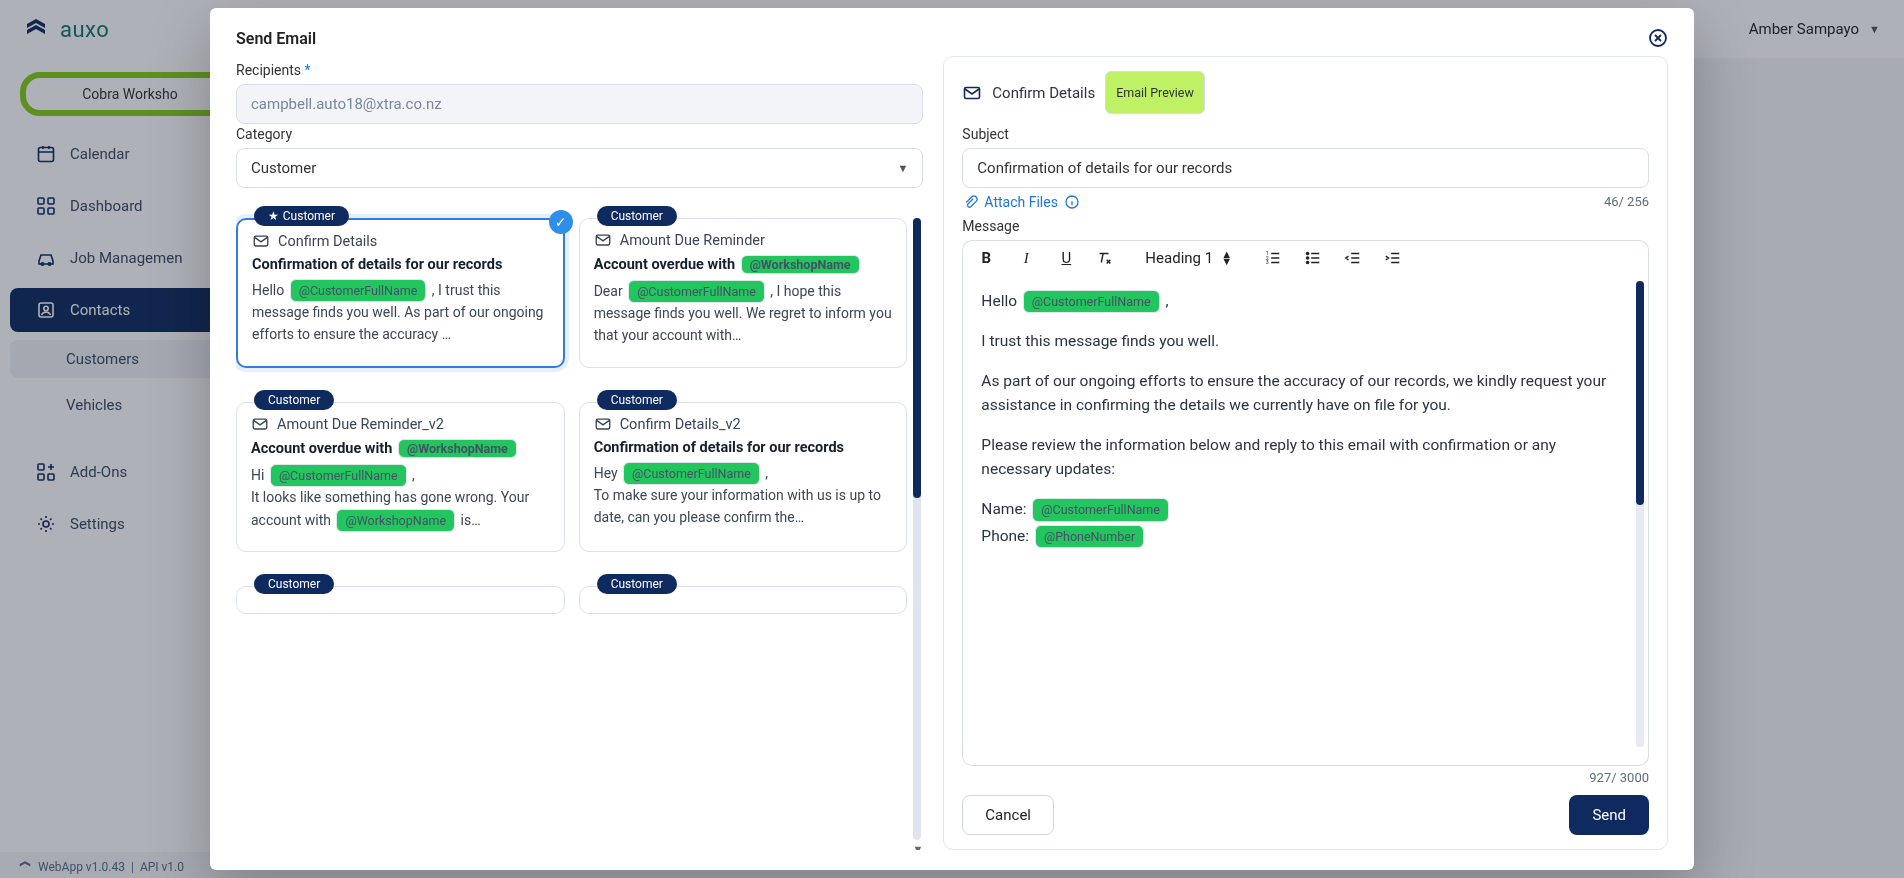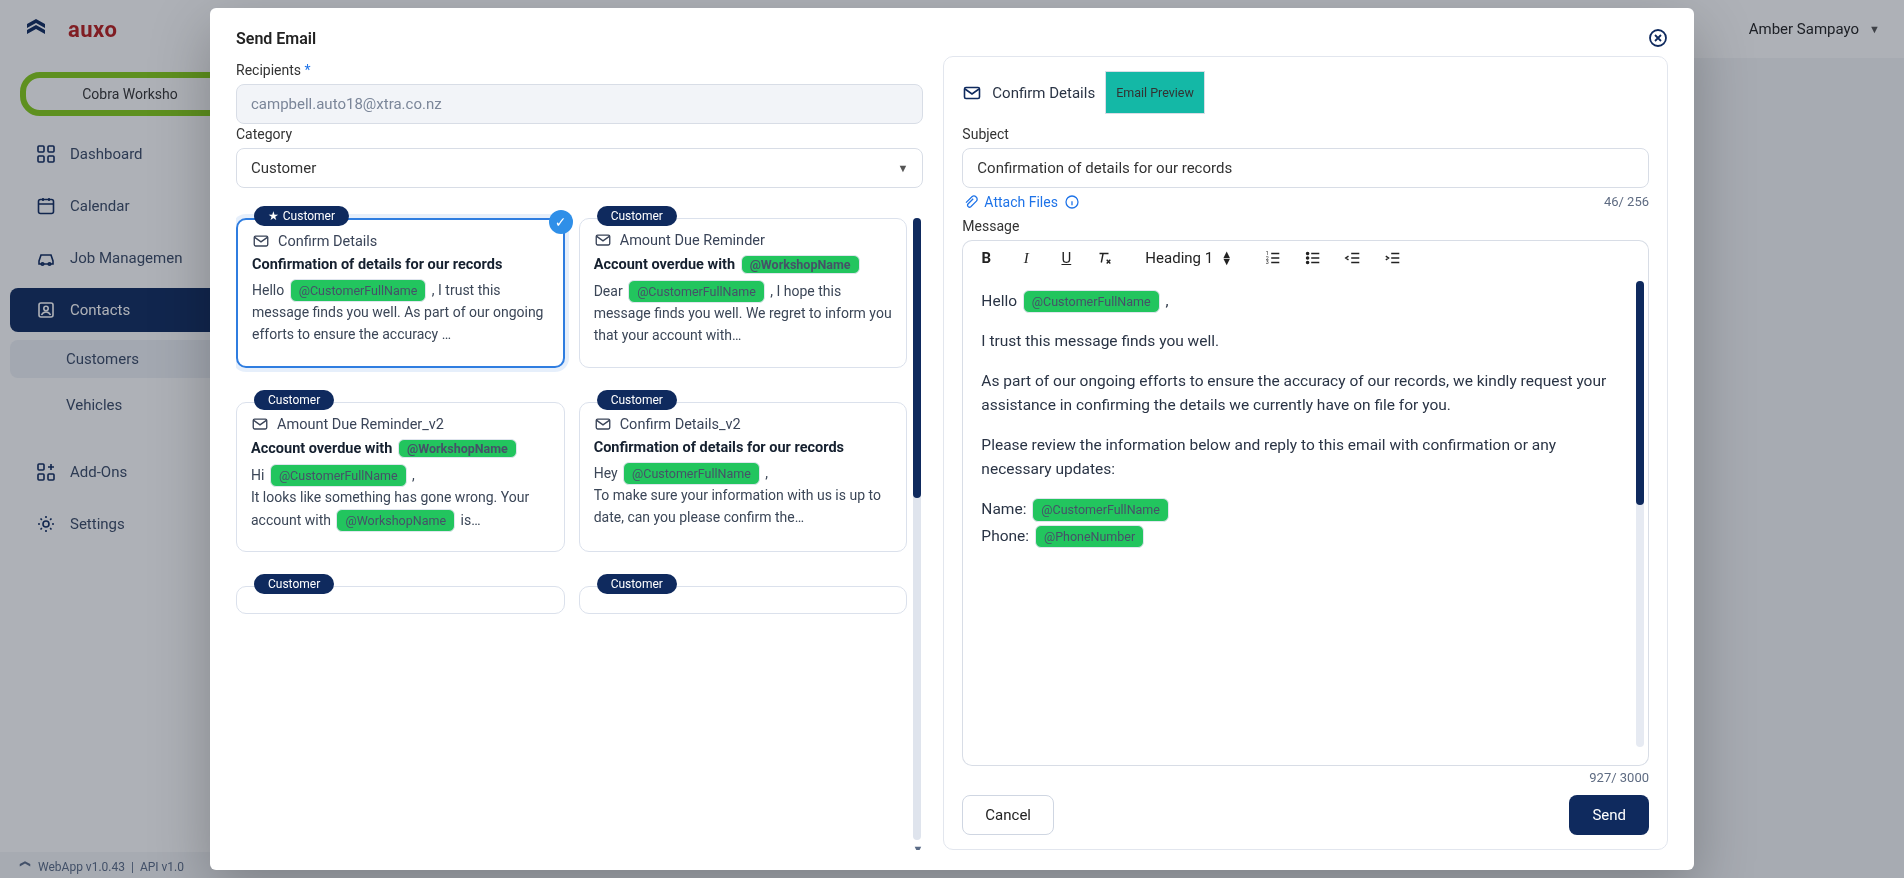--- a/index.html
+++ b/index.html
@@ -1,18 +1,18 @@
 <!DOCTYPE html>
 <html><head>
 <meta charset="utf-8">
 <style>
 *{box-sizing:border-box;margin:0;padding:0;font-family:-apple-system,BlinkMacSystemFont,"Segoe UI",Roboto,sans-serif}
 body{background:#f5f6f8;color:#1a1a1a;font-size:14px;width:1904px;height:878px;overflow:hidden;position:relative}
 .topbar{height:58px;display:flex;align-items:center;padding:0 24px;background:#fff}
-.logo{display:flex;align-items:center;gap:20px;font-weight:700;font-size:22px;color:#b91c1c;letter-spacing:.5px}
+.logo{display:flex;align-items:center;gap:12px;font-weight:400;font-size:22px;color:#0f766e;letter-spacing:.5px}
 .user-menu{margin-left:auto;display:flex;align-items:center;gap:10px;color:#222;font-size:15px}
 .chevdown{font-size:11px;color:#555}
 .shell{display:flex;height:calc(100% - 58px - 26px)}
 .sidebar{width:260px;background:#fff;padding:14px 0;display:flex;flex-direction:column;gap:4px}
 .ws-select{margin:0 20px 10px;border:6px solid #84cc16;border-radius:20px;padding:8px 16px;color:#333;font-size:14px;text-align:center;background:#fff}
 .nav-item{display:flex;align-items:center;gap:14px;padding:12px 26px;color:#3a4a66;font-size:15px;border-radius:8px;margin:2px 10px}
 .nav-item.active{background:#0f2a5e;color:#fff}
 .nav-sub{padding:10px 26px 10px 56px;color:#3a4a66;font-size:15px;margin:2px 10px;border-radius:8px}
 .nav-sub.active{background:#eef1f6}
 .footer{position:absolute;bottom:4px;left:18px;font-size:12px;color:#5a6b86;display:flex;align-items:center;gap:6px}
@@ -40,21 +40,21 @@
 .card .hdr{display:flex;align-items:center;gap:8px;color:#3a4458;font-size:14.5px;margin-bottom:6px}
 .card .subj{font-weight:700;color:#15202f;font-size:14.5px;margin-bottom:6px}
 .card .prev{font-size:14px;color:#3b4657;line-height:1.55}
 .chip{display:inline-block;background:#22c55e;border:1px solid #e0e5ee;color:#465168;font-size:12.5px;padding:1px 8px;border-radius:6px;margin:0 2px}
 .check{position:absolute;top:-8px;right:-8px;width:24px;height:24px;border-radius:50%;background:#2f8fe8;color:#fff;display:flex;align-items:center;justify-content:center;font-size:14px}
 .vtrack{position:absolute;top:16px;right:2px;bottom:10px;width:8px;background:#dfe4ed;border-radius:4px}
 .vthumb{position:absolute;top:0;left:0;right:0;height:45%;background:#0f2a5e;border-radius:4px}
 .varrow{position:absolute;font-size:11px;color:#5a6b86}
 
 .confirm-row{display:flex;align-items:center;gap:10px;color:#2a3445;font-size:15px;margin-bottom:6px}
-.pill{border:1px solid #d8dde6;border-radius:0;padding:13px 10px;font-size:12.5px;color:#333;background:#14b8a6}
+.pill{border:1px solid #d8dde6;border-radius:6px;padding:13px 10px;font-size:12.5px;color:#333;background:#bef264}
 .counter{text-align:right;color:#5e6b82;font-size:13px;margin-top:4px}
 .attach{display:flex;align-items:flex-end;gap:6px;color:#1e73e8;font-size:14px;margin-top:6px}
 .toolbar{border:1px solid #d8dde6;border-bottom:none;border-radius:10px 10px 0 0;padding:8px 12px;display:flex;align-items:center;gap:18px}
 .tbtn{width:22px;text-align:center;color:#222;font-size:15px}
 .hding{display:flex;align-items:center;gap:8px;color:#222;font-size:15px;margin-left:10px}
 .editor-wrap{border:1px solid #d8dde6;border-top:none;border-radius:0 0 10px 10px;flex:1;min-height:0;position:relative;overflow:hidden}
 .editor{padding:14px 18px 14px 18px;height:100%;overflow:hidden;color:#2a3445;font-size:15.5px;line-height:1.55}
 .editor p{margin-bottom:16px}
 .etrack{position:absolute;top:6px;right:4px;bottom:18px;width:8px;background:#e6eaf2;border-radius:4px}
 .ethumb{position:absolute;top:0;left:0;right:0;height:48%;background:#0f2a5e;border-radius:4px}
@@ -83,36 +83,36 @@
   </div>
 </div>
 
 <div class="shell">
   <div class="sidebar">
     <div class="ws-select">Cobra Worksho</div>
 
     <div class="nav-item">
       <span class="icon">
           <svg width="20" height="20" viewBox="0 0 20 20" fill="none" stroke="#0f2a5e" stroke-width="1.6">
+            <rect x="2.5" y="3.5" width="15" height="14" rx="2"></rect>
+            <path d="M2.5 8h15M7 2v3M13 2v3"></path>
+          </svg>
+        </span>
+      <span>Calendar</span>
+    </div>
+    <div class="nav-item">
+      <span class="icon">
+          <svg width="20" height="20" viewBox="0 0 20 20" fill="none" stroke="#0f2a5e" stroke-width="1.6">
             <rect x="2" y="2" width="6" height="6" rx="1"></rect>
             <rect x="12" y="2" width="6" height="6" rx="1"></rect>
             <rect x="2" y="12" width="6" height="6" rx="1"></rect>
             <rect x="12" y="12" width="6" height="6" rx="1"></rect>
           </svg>
         </span>
       <span>Dashboard</span>
-    </div>
-    <div class="nav-item">
-      <span class="icon">
-          <svg width="20" height="20" viewBox="0 0 20 20" fill="none" stroke="#0f2a5e" stroke-width="1.6">
-            <rect x="2.5" y="3.5" width="15" height="14" rx="2"></rect>
-            <path d="M2.5 8h15M7 2v3M13 2v3"></path>
-          </svg>
-        </span>
-      <span>Calendar</span>
     </div>
     <div class="nav-item">
       <span class="icon">
           <svg width="20" height="20" viewBox="0 0 20 20" fill="none" stroke="#0f2a5e" stroke-width="1.6">
             <path d="M3 13l2-6h10l2 6v3H3v-3z"></path>
             <circle cx="6.5" cy="16" r="1.3"></circle>
             <circle cx="13.5" cy="16" r="1.3"></circle>
           </svg>
         </span>
       <span>Job Managemen</span>

